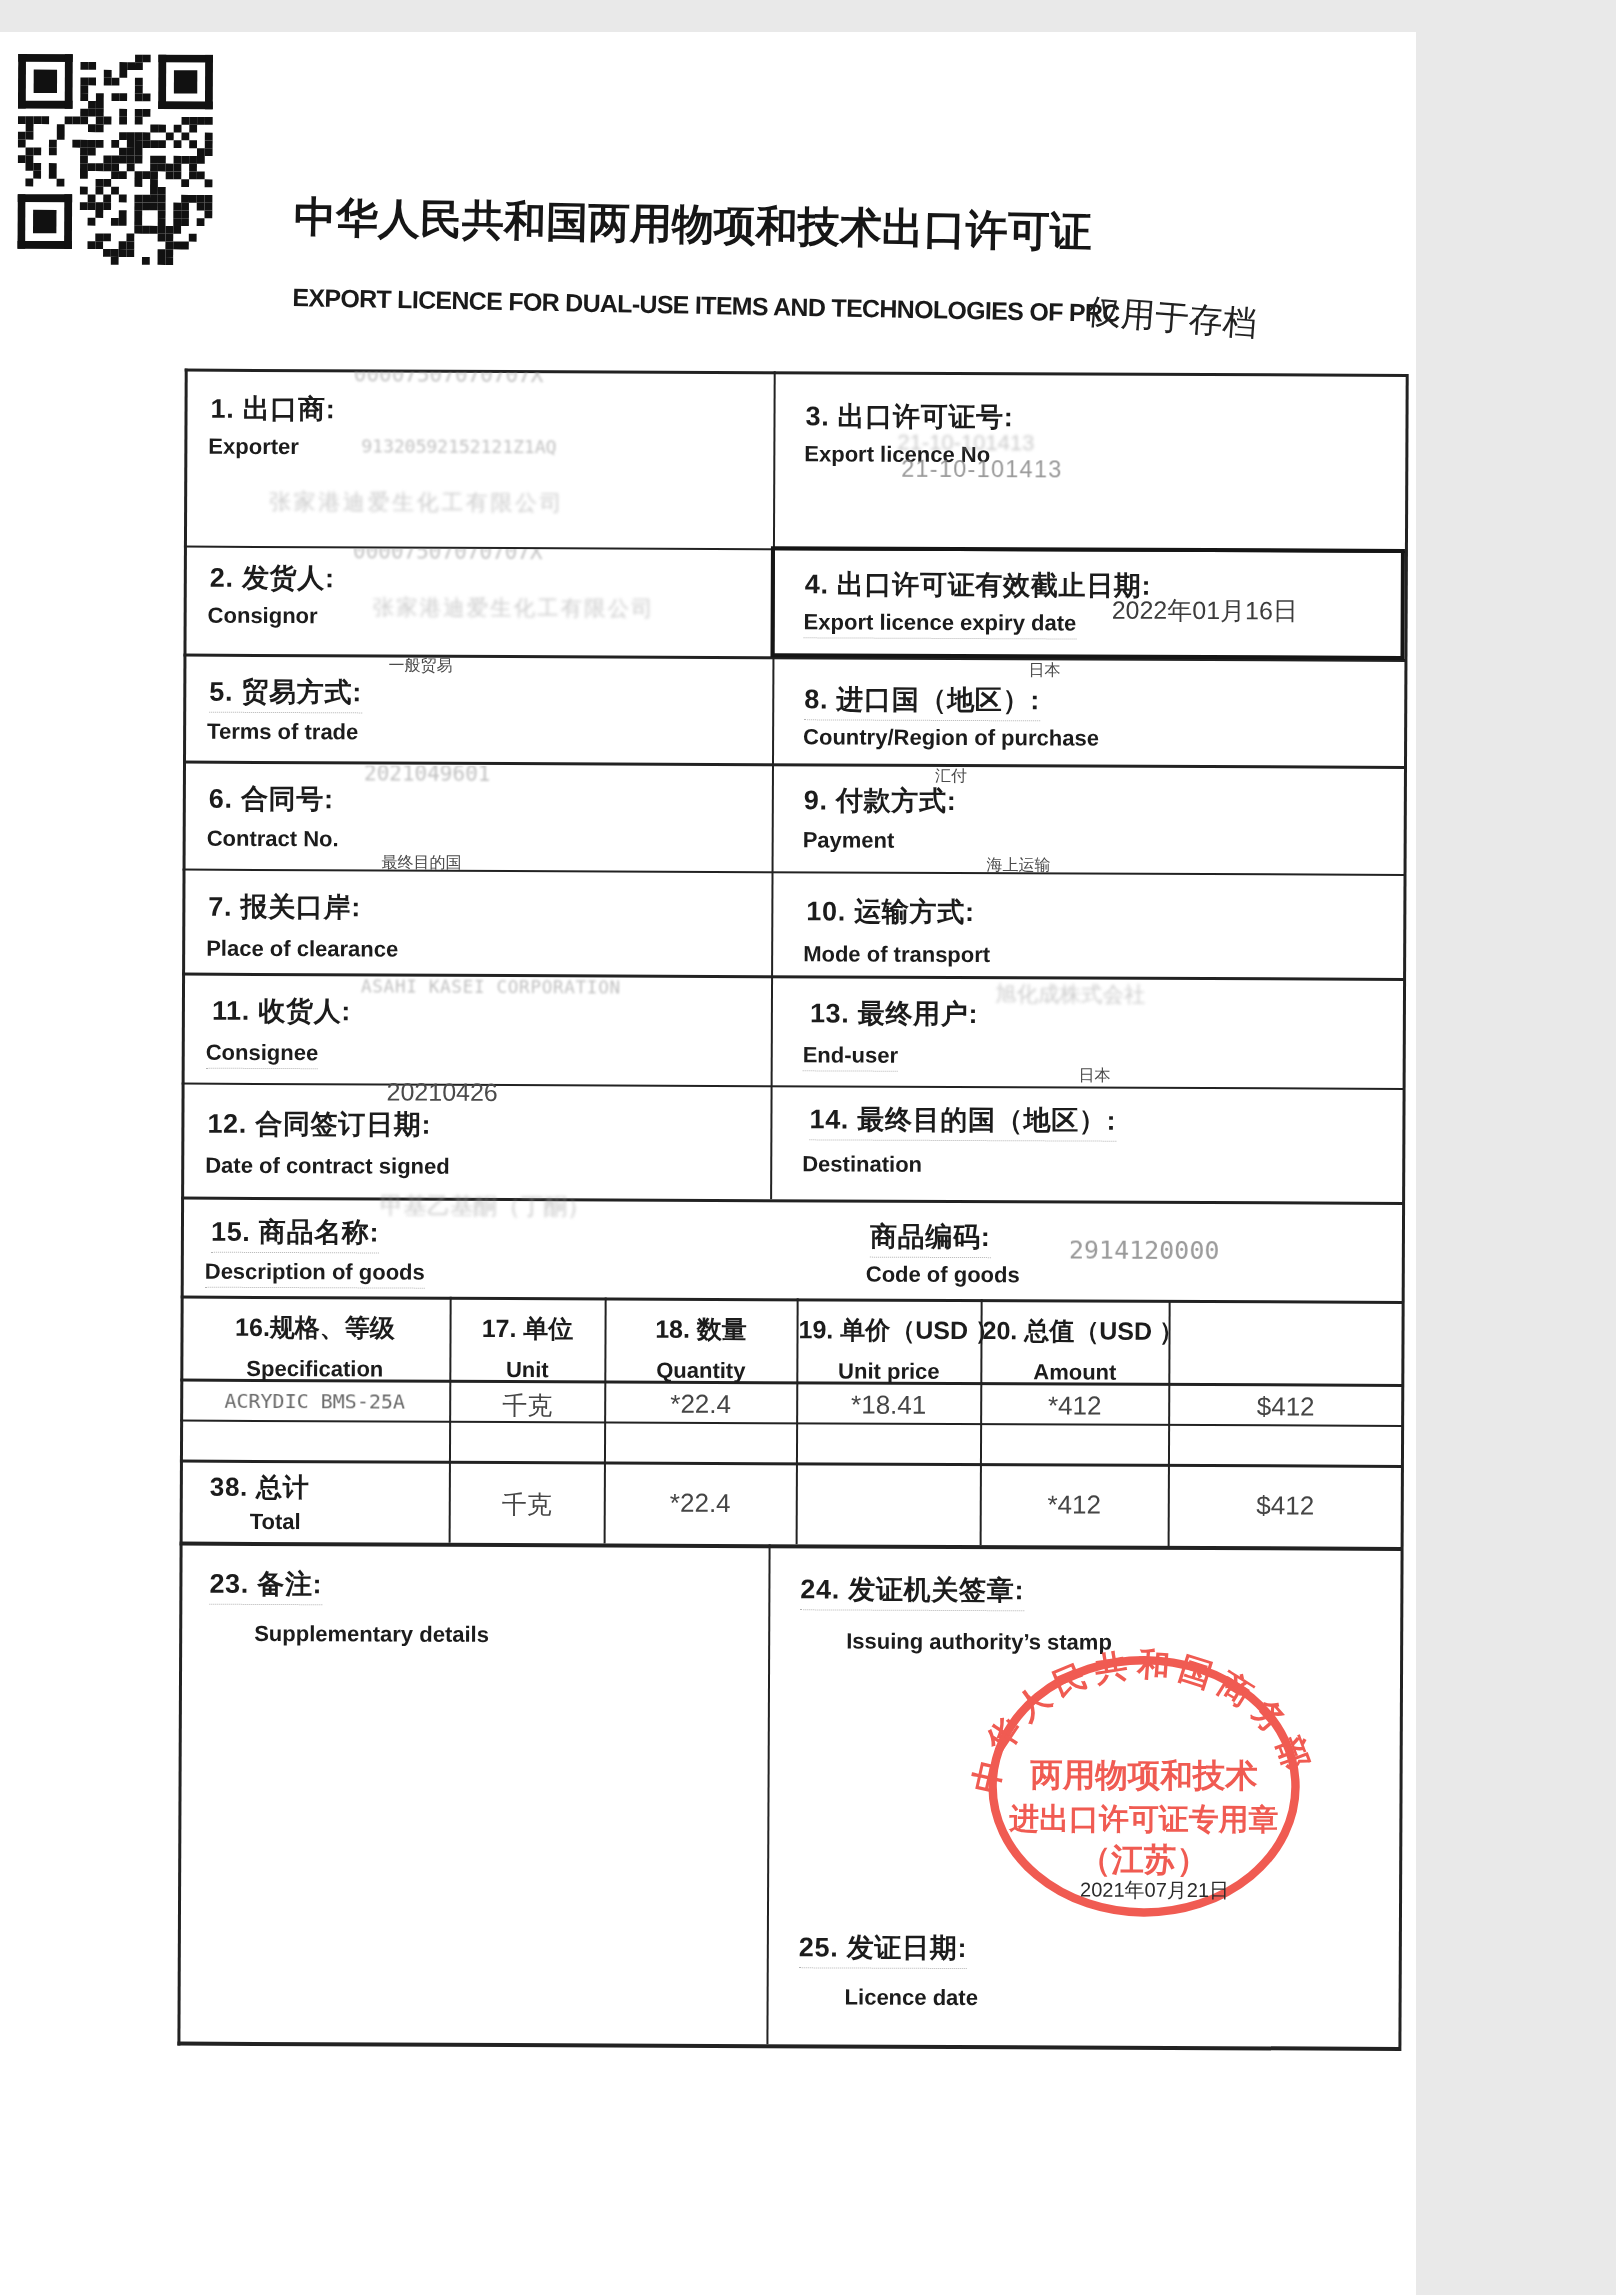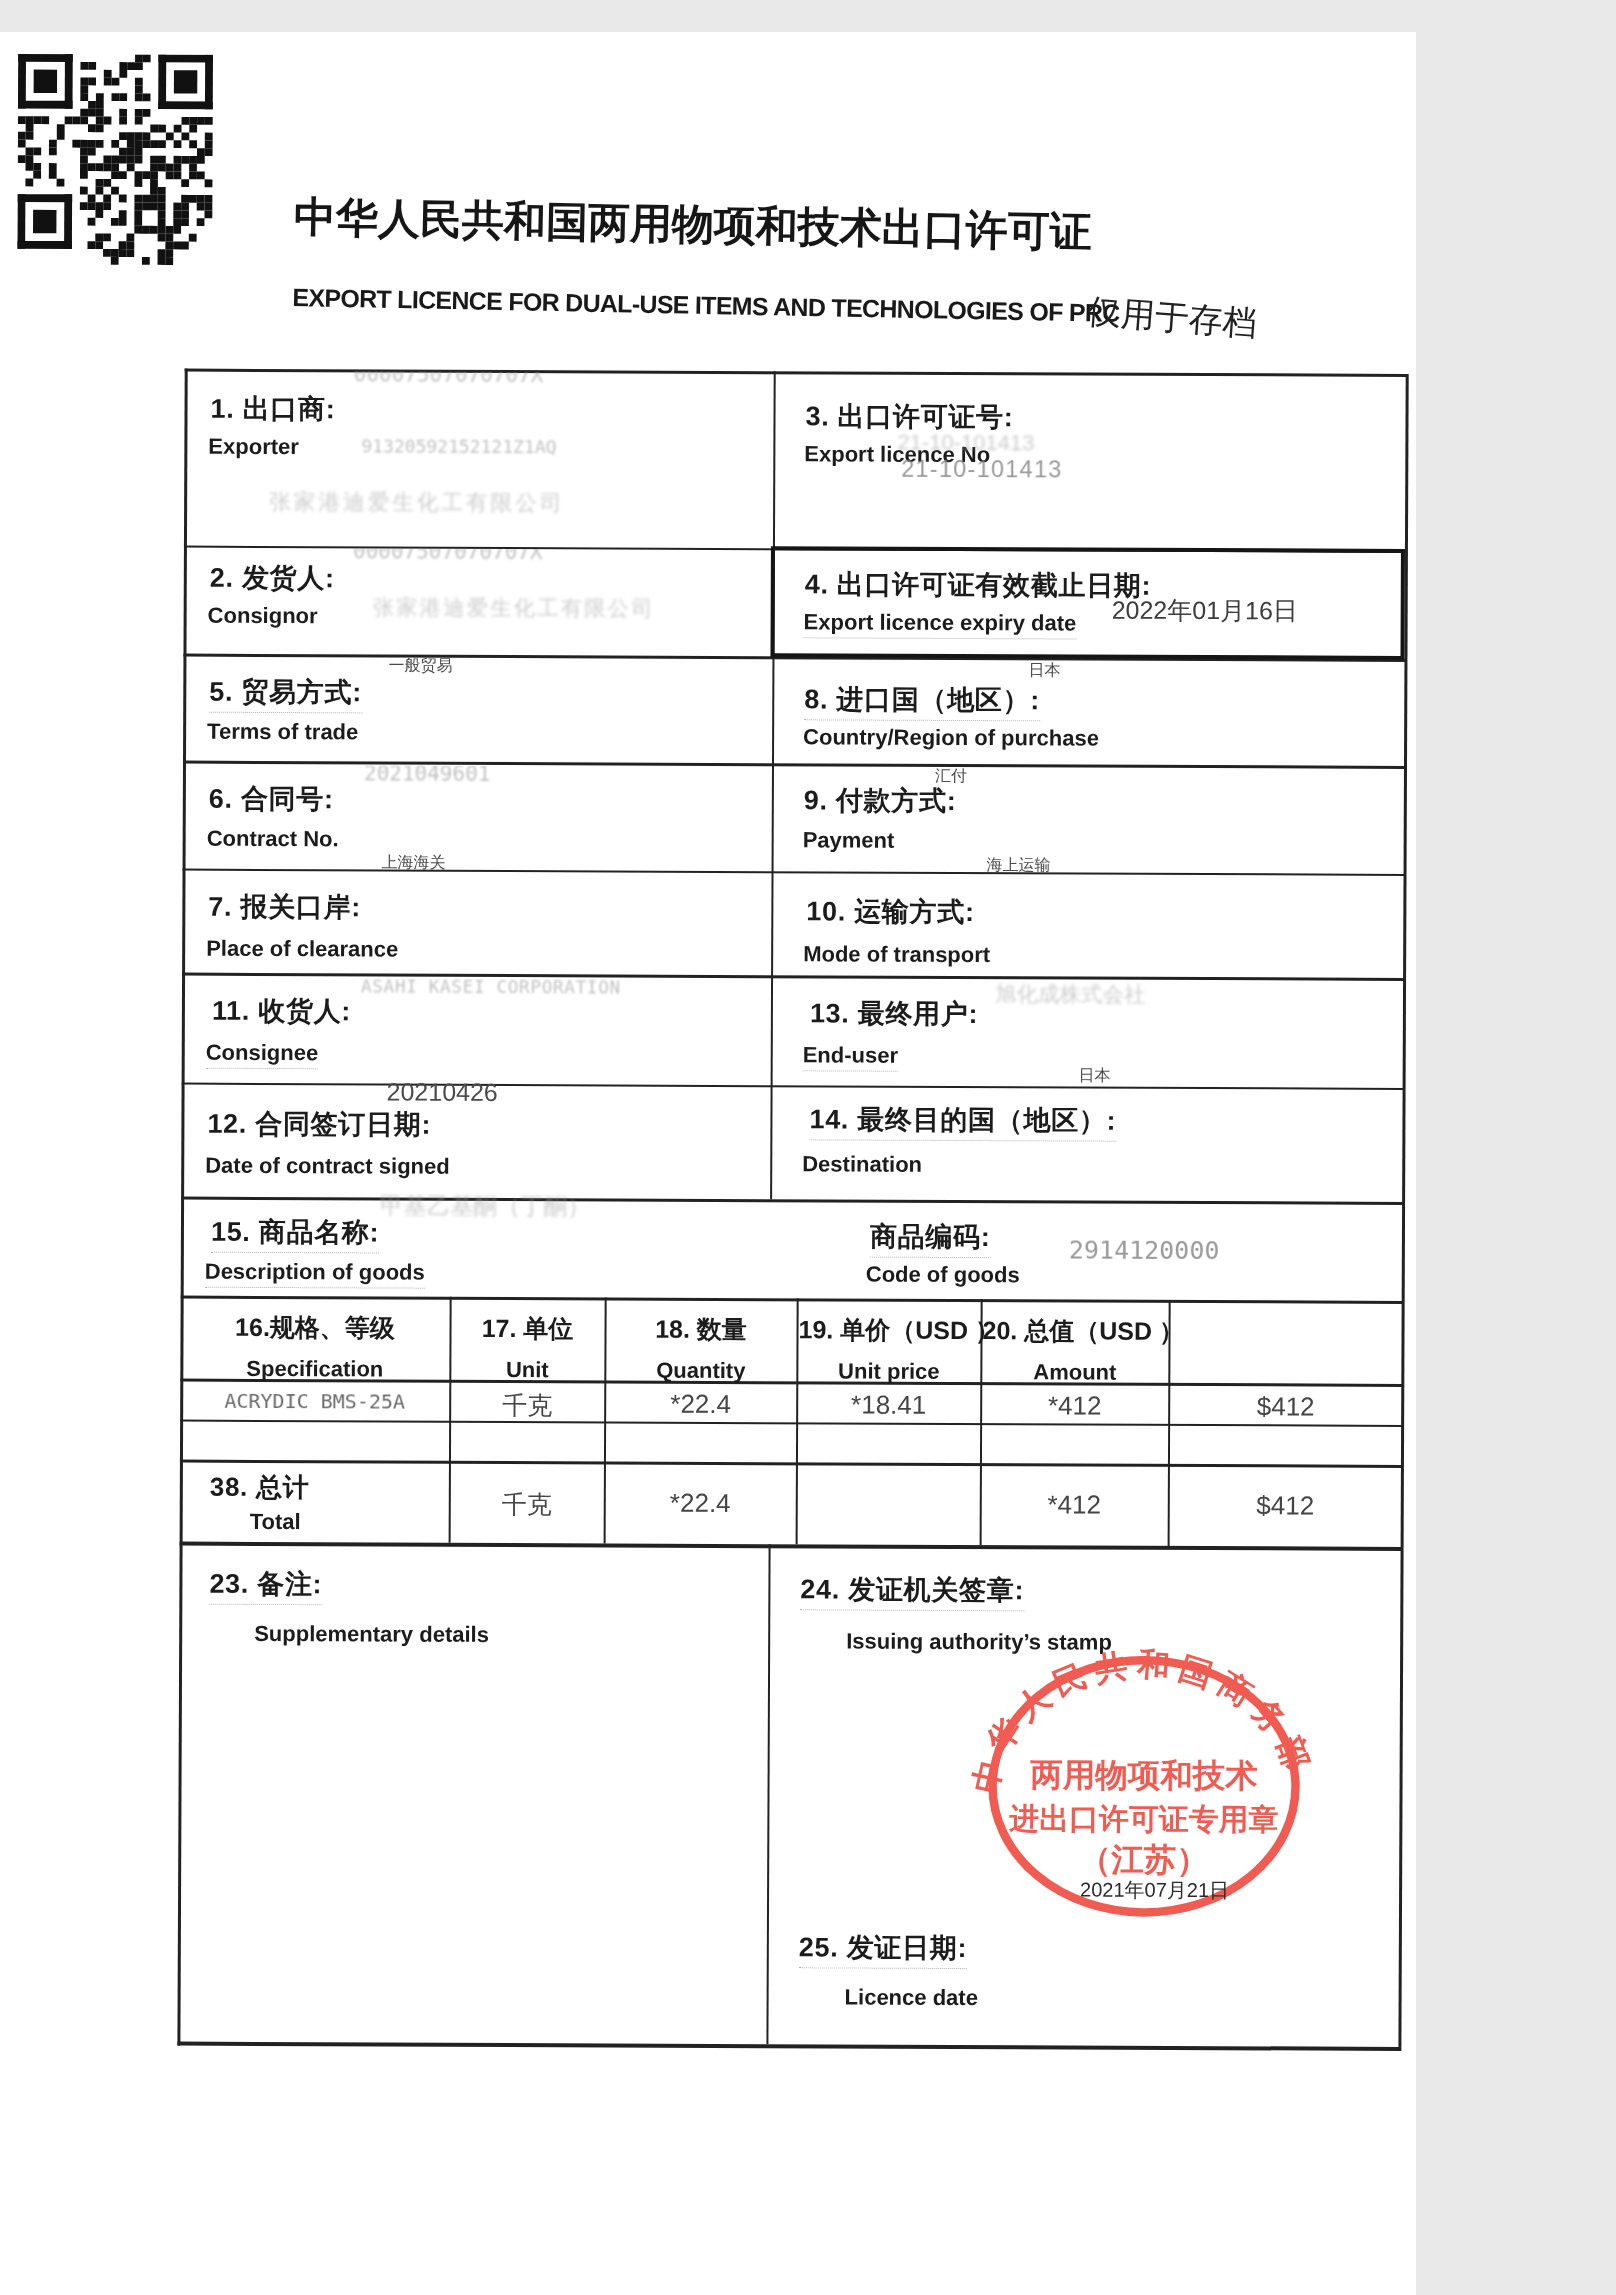--- a/index.html
+++ b/index.html
@@ -322,21 +322,21 @@
 
   <div class="cliptop" style="left:366px;top:733px;width:208px;height:22px">
     <span class="val mono fade2" style="font-size:21px;display:block;margin-top:-3.9px;">2021049601</span>
   </div>
   <div class="abs cn" style="left:211px;top:749px">6. 合同号:</div>
   <div class="abs en" style="left:209px;top:794px">Contract No.</div>
   <div class="abs val" style="left:937px;top:731px">汇付</div>
   <div class="abs cn" style="left:806px;top:748px">9. 付款方式:</div>
   <div class="abs en" style="left:805px;top:793px">Payment</div>
 
-  <div class="abs val" style="left:384px;top:820px">上海海关</div>
+  <div class="abs val" style="left:384px;top:820px">最终目的国</div>
   <div class="abs cn" style="left:211px;top:857px">7. 报关口岸:</div>
   <div class="abs en" style="left:209px;top:904px">Place of clearance</div>
   <div class="abs val" style="left:989px;top:820px">海上运输</div>
   <div class="abs cn" style="left:809px;top:859px">10. 运输方式:</div>
   <div class="abs en" style="left:806px;top:907px">Mode of transport</div>
 
   <div class="abs val mono fade2" style="left:364px;top:944px;font-size:17.6px;letter-spacing:0.7px">ASAHI KASEI CORPORATION</div>
   <div class="abs cn" style="left:215px;top:961px">11. 收货人:</div>
   <div class="abs en dotun" style="left:209px;top:1008px">Consignee</div>
   <div class="abs val fade3" style="left:998px;top:944px;font-size:21.5px">旭化成株式会社</div>

